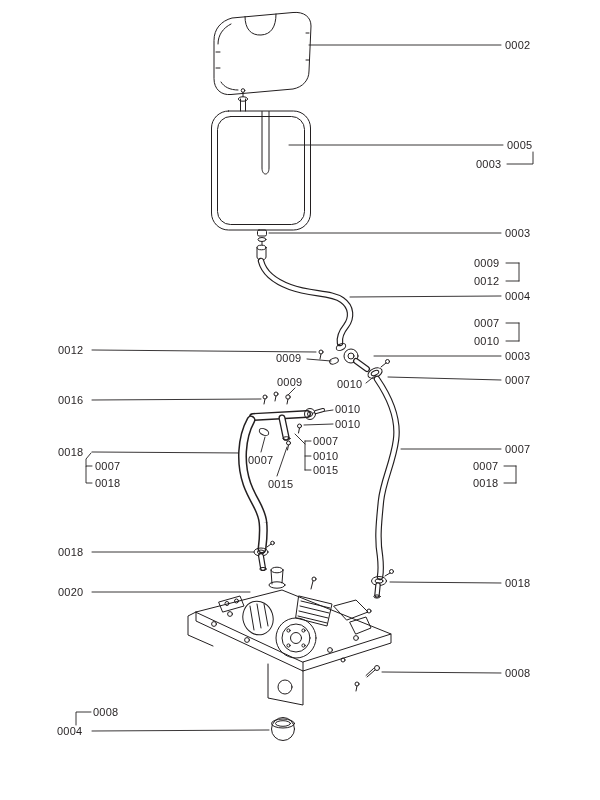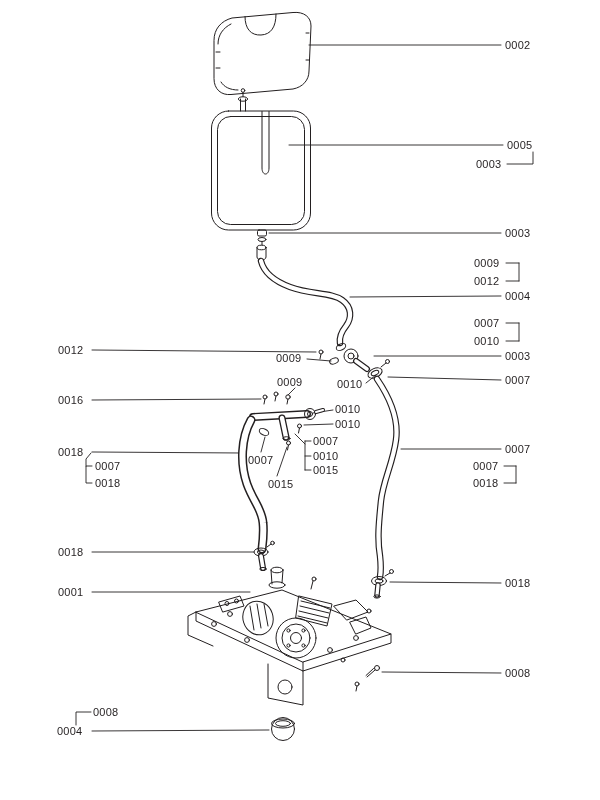--- a/index.html
+++ b/index.html
@@ -228,21 +228,21 @@
   <span class="callout" style="left:473px;top:483px">0018</span>
   <span class="callout" style="left:505px;top:583px">0018</span>
   <span class="callout" style="left:505px;top:673px">0008</span>
 
   <span class="callout" style="left:58px;top:350px">0012</span>
   <span class="callout" style="left:58px;top:400px">0016</span>
   <span class="callout" style="left:58px;top:452px">0018</span>
   <span class="callout" style="left:95px;top:466px">0007</span>
   <span class="callout" style="left:95px;top:483px">0018</span>
   <span class="callout" style="left:58px;top:552px">0018</span>
-  <span class="callout" style="left:58px;top:592px">0001</span>
+  <span class="callout" style="left:58px;top:592px">0020</span>
   <span class="callout" style="left:93px;top:712px">0008</span>
   <span class="callout" style="left:57px;top:731px">0004</span>
 
   <span class="callout" style="left:276px;top:358px">0009</span>
   <span class="callout" style="left:277px;top:382px">0009</span>
   <span class="callout" style="left:337px;top:384px">0010</span>
   <span class="callout" style="left:335px;top:409px">0010</span>
   <span class="callout" style="left:335px;top:424px">0010</span>
   <span class="callout" style="left:313px;top:441px">0007</span>
   <span class="callout" style="left:313px;top:456px">0010</span>

